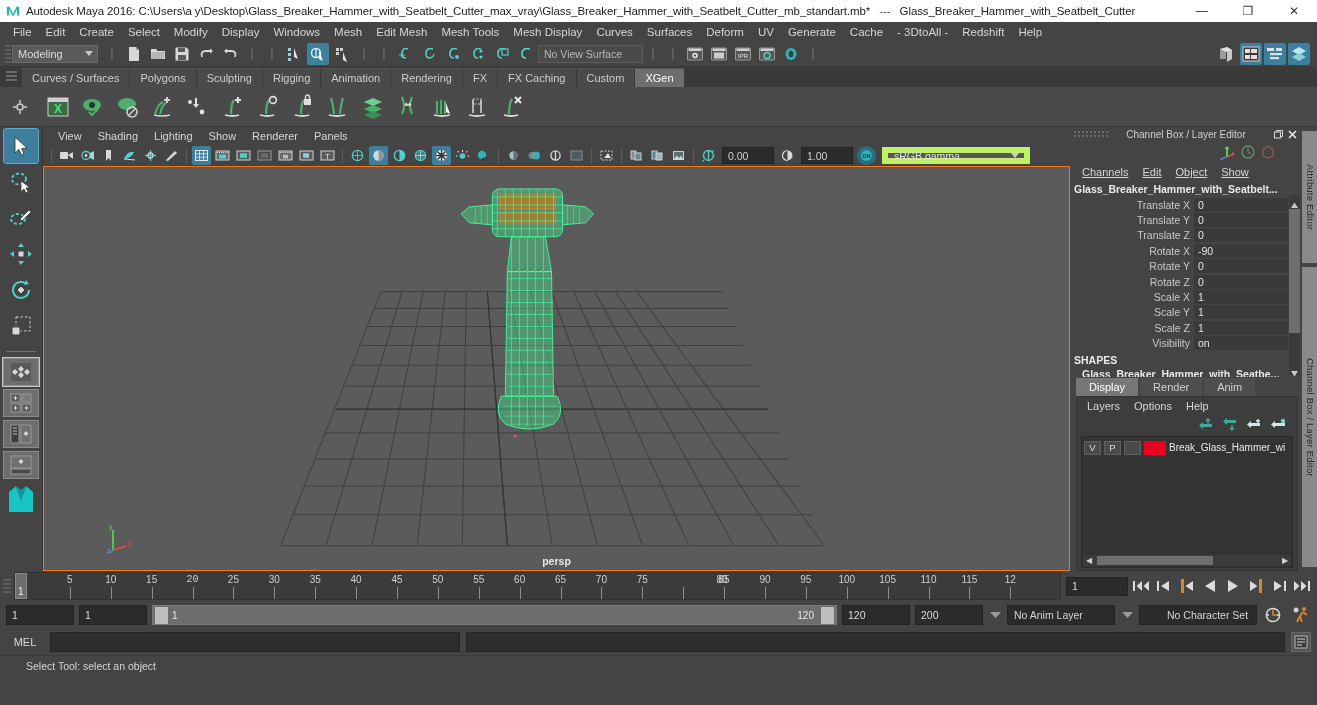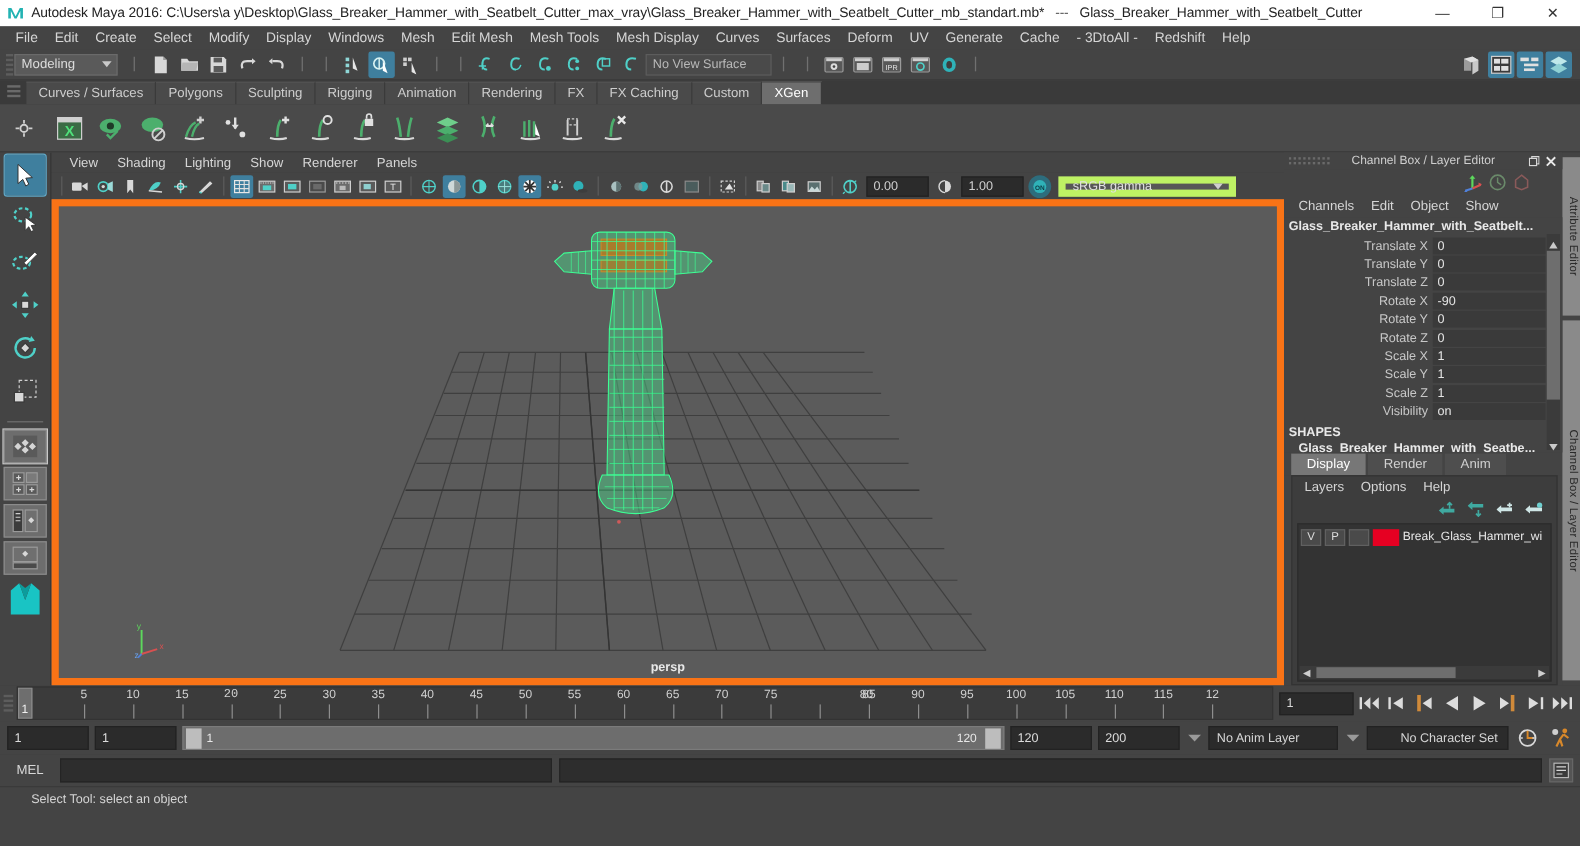--- a/index.html
+++ b/index.html
@@ -97,39 +97,39 @@
   .pisep { width:1px; height:16px; background:#5c5c5c; margin:0 4px; }
   .numfield { height:17px; background:#2b2b2b; border:1px solid #222; color:#cfcfcf;
      font-size:10.5px; display:flex; align-items:center; padding-left:5px; }
   .gammasel { height:17px; width:148px; background:#575757; border:6px solid #bef264;
      color:#e0e0e0; font-size:10.5px; display:flex; align-items:center; padding-left:6px;
      position:relative; }
   .gammasel .caret { position:absolute; right:5px; width:0;height:0;
     border-left:4px solid transparent;border-right:4px solid transparent;border-top:5px solid #cfcfcf;}
 
   .viewport { flex:1 1 auto; position:relative; background:#5b5b5b; overflow:hidden;
-              border:6px solid #f97316; margin:0; }
+              border:1px solid #f97316; margin:0; }
   .vplabel { position:absolute; left:0; right:0; bottom:3px; text-align:center;
      font-size:10.5px; font-weight:bold; color:#e8e8e8; }
   .axisgiz { position:absolute; left:62px; bottom:16px; width:30px; height:34px; }
 
   
   .rightcol { width:232px; background:#444; display:flex; flex-direction:column; }
   .cbheader { height:14px; background:#444; display:flex; align-items:center;
      font-size:10px; color:#cfcfcf; position:relative; }
   .cbheader .dots { width:38px; height:8px; margin-left:4px; }
   .cbheader .t { position:absolute; left:0; right:0; text-align:center; font-size:10px; }
   .cbheader .btns { margin-left:auto; display:flex; gap:3px; padding-right:4px; z-index:2;}
   .cbheader .b { width:11px; height:11px; display:flex; align-items:center; justify-content:center;
                  font-size:9px; color:#d8d8d8; }
   .cbtoolrow { height:22px; display:flex; align-items:center; justify-content:flex-end;
                padding-right:26px; gap:4px; }
   .cbmenubar { height:18px; display:flex; align-items:center; font-size:11px; color:#d6d6d6;
                padding-left:6px; gap:2px; }
-  .cbmenubar span { padding:1px 6px; }
+  .cbmenubar span { padding:1px 6px;text-decoration:underline; }
   .cbscroll { height:196px; background:#444; position:relative; overflow:hidden; }
   .cbnode { font-size:10.5px; font-weight:bold; color:#e9e9e9; padding:2px 0 2px 4px; }
   .chrow { display:flex; align-items:center; height:15.4px; font-size:10.5px; }
   .chrow .lbl { flex:0 0 124px; text-align:right; color:#c8c8c8; padding-right:4px; }
   .chrow .val { flex:1 1 auto; background:#3a3a3a; color:#e4e4e4; padding-left:4px;
      height:14px; line-height:14px; margin-right:14px; }
   .chsection { font-size:10.5px; font-weight:bold; color:#e9e9e9; padding:3px 0 1px 4px; }
   .chsub { font-size:10.5px; font-weight:bold; color:#e9e9e9; padding:1px 0 1px 12px; }
   .cbvscroll { position:absolute; right:2px; top:14px; width:11px; bottom:2px; background:#3b3b3b; }
   .cbvscroll .thumb { position:absolute; left:0; right:0; top:14px; height:124px; background:#6e6e6e; }

